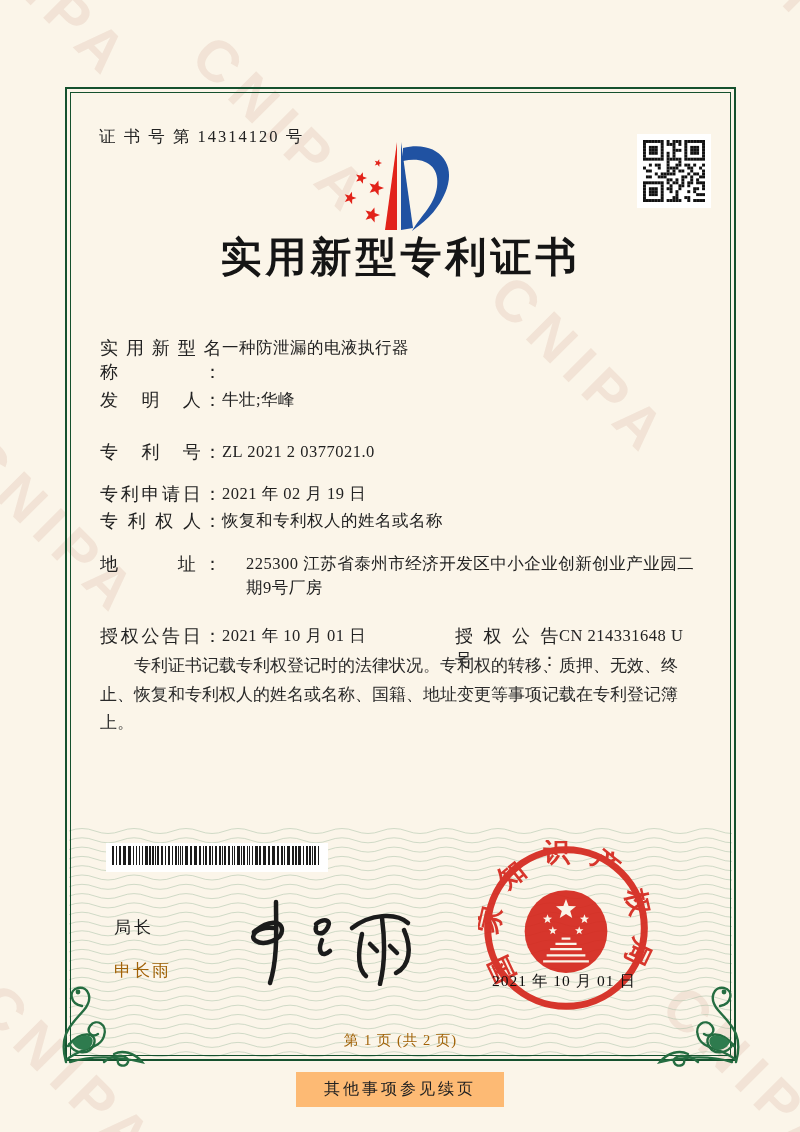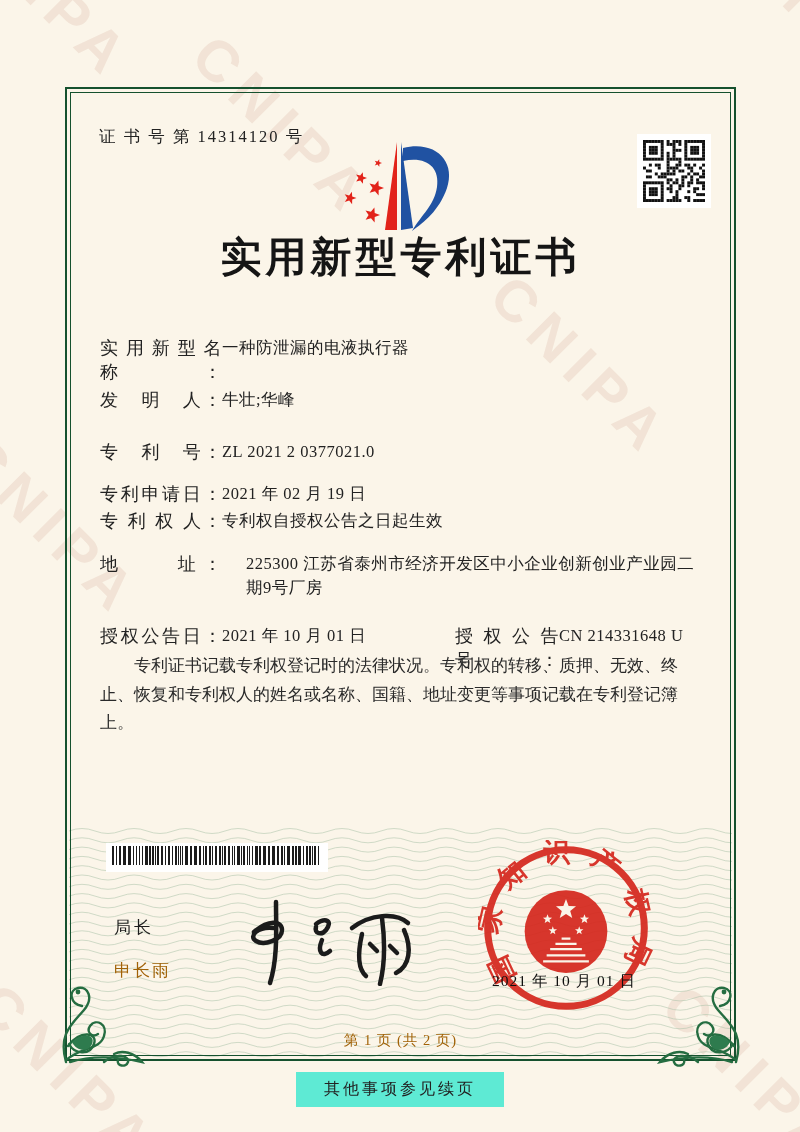--- a/index.html
+++ b/index.html
@@ -48,21 +48,21 @@
             font-family:"Liberation Sans","DejaVu Sans",sans-serif;margin-top:47px;}
   .sig-script{position:absolute;left:232px;top:896px;width:196px;height:90px;}
 
   .seal{position:absolute;left:478px;top:840px;width:176px;height:176px;}
   .seal-date{position:absolute;left:492px;top:971px;width:150px;font-size:15.5px;color:#101010;
              letter-spacing:1px;white-space:nowrap;}
 
   .pagenum{position:absolute;left:65px;top:1031px;width:671px;text-align:center;
            font-size:14.5px;letter-spacing:1px;color:#a16207;}
   .footer-note{position:absolute;left:50%;top:1072px;transform:translateX(-50%);
-               background:#5eead4;padding:7px 28px;font-size:16px;letter-spacing:3px;color:#222;
+               background:#fdba74;padding:7px 28px;font-size:16px;letter-spacing:3px;color:#222;
                white-space:nowrap;}
 </style>
 </head>
 <body>
 
 <div class="page">
 
   <div class="wm" style="left:-70px;top:-45px;">CNIPA</div>
   <div class="wm" style="left:170px;top:92px;">CNIPA</div>
   <div class="wm" style="left:688px;top:-38px;">CNIPA</div>
@@ -374,21 +374,21 @@
   <div class="row" style="top:440px;">
     <span class="lbl">专　利　号：</span>
     <span class="val">ZL 2021 2 0377021.0</span>
   </div>
   <div class="row" style="top:482px;">
     <span class="lbl">专利申请日：</span>
     <span class="val">2021 年 02 月 19 日</span>
   </div>
   <div class="row" style="top:509px;">
     <span class="lbl">专 利 权 人：</span>
-    <span class="val">专利权自授权公告之日起生效</span>
+    <span class="val">恢复和专利权人的姓名或名称</span>
   </div>
   <div class="row" style="top:552px;gap:24px;">
     <span class="lbl">地　　址：</span>
     <span class="val wrap">225300 江苏省泰州市经济开发区中小企业创新创业产业园二期9号厂房</span>
   </div>
 
   <div class="row" style="top:624px;width:640px;">
     <span class="lbl">授权公告日：</span>
     <span class="val">2021 年 10 月 01 日</span>
     <span class="pair2">

